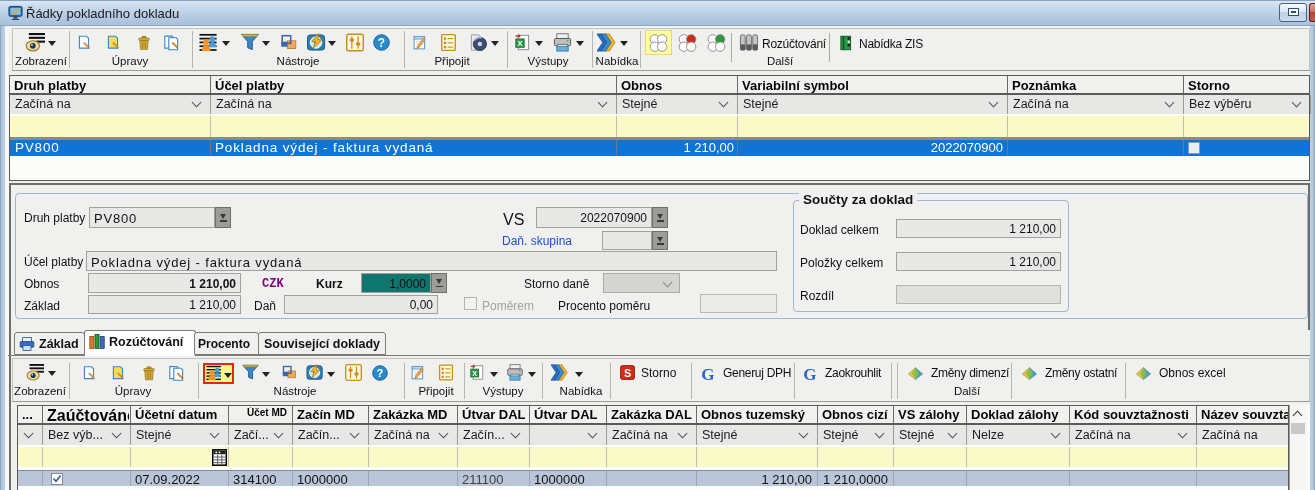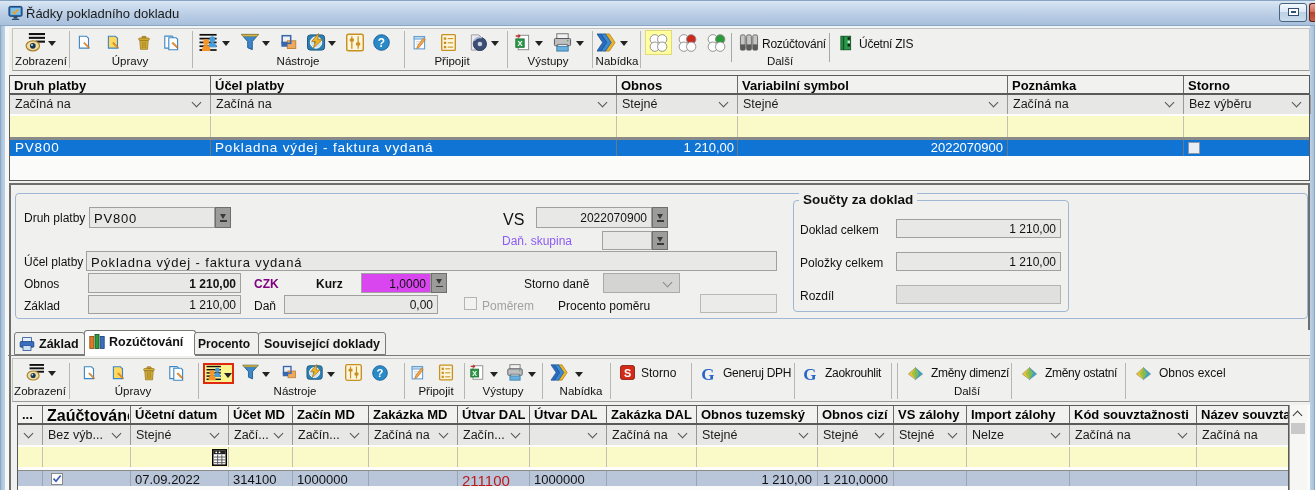--- a/index.html
+++ b/index.html
@@ -169,21 +169,21 @@
   </svg>
 <div style="position:absolute;left:762px;top:37px;font-size:12px;font-weight:normal;color:#111;white-space:nowrap;letter-spacing:-0.25px;">Rozúčtování</div>
 <div style="position:absolute;left:829px;top:33px;width:1px;height:29px;background:#a8a8a4;"></div>
 <svg style="position:absolute;left:839px;top:34px" width="15" height="18" viewBox="0 0 20 20">
     <rect x="2.5" y="1" width="13" height="18" fill="#2a9a4a" stroke="#0f5424" stroke-width="1.2"></rect>
     <rect x="5" y="1" width="2" height="18" fill="#0f5424"></rect>
     <rect x="11.5" y="2.5" width="3" height="3" fill="#111"></rect>
     <rect x="11.5" y="7" width="3" height="3" fill="#cfe8d4"></rect>
     <rect x="11.5" y="11.5" width="3" height="3" fill="#111"></rect>
   </svg>
-<div style="position:absolute;left:859px;top:37px;font-size:12px;font-weight:normal;color:#111;white-space:nowrap;letter-spacing:-0.25px;">Účetní ZIS</div>
+<div style="position:absolute;left:859px;top:37px;font-size:12px;font-weight:normal;color:#111;white-space:nowrap;letter-spacing:-0.25px;">Nabídka ZIS</div>
 <div style="position:absolute;left:-19px;top:55px;width:120px;text-align:center;font-size:11.5px;font-weight:normal;color:#111;white-space:nowrap;">Zobrazení</div>
 <div style="position:absolute;left:70px;top:55px;width:120px;text-align:center;font-size:11.5px;font-weight:normal;color:#111;white-space:nowrap;">Úpravy</div>
 <div style="position:absolute;left:238px;top:55px;width:120px;text-align:center;font-size:11.5px;font-weight:normal;color:#111;white-space:nowrap;">Nástroje</div>
 <div style="position:absolute;left:392px;top:55px;width:120px;text-align:center;font-size:11.5px;font-weight:normal;color:#111;white-space:nowrap;">Připojit</div>
 <div style="position:absolute;left:488px;top:55px;width:120px;text-align:center;font-size:11.5px;font-weight:normal;color:#111;white-space:nowrap;">Výstupy</div>
 <div style="position:absolute;left:557px;top:55px;width:120px;text-align:center;font-size:11.5px;font-weight:normal;color:#111;white-space:nowrap;">Nabídka</div>
 <div style="position:absolute;left:720px;top:55px;width:120px;text-align:center;font-size:11.5px;font-weight:normal;color:#111;white-space:nowrap;">Další</div>
 <div style="position:absolute;left:9px;top:75px;width:1301px;height:106px;background:#fbfbfa;border:1px solid #5a5a58;"></div>
 <div style="position:absolute;left:10px;top:76px;width:1299px;height:19px;background:#f1f1ef;border-bottom:2px solid #5a5a58;"></div>
 <div style="position:absolute;left:14px;top:78px;font-size:13px;font-weight:bold;color:#050505;white-space:nowrap;">Druh platby</div>
@@ -246,36 +246,36 @@
 <div style="position:absolute;left:215px;top:207px;width:16px;height:21px;background:#9c9c9a;border:1px solid #6e6e6c;"></div>
 <div style="position:absolute;left:219.5px;top:213.5px;width:0;height:0;border-left:3.5px solid transparent;border-right:3.5px solid transparent;border-top:5px solid #3a3a38;"></div>
 <div style="position:absolute;left:219.5px;top:220.0px;width:7px;height:1.6px;background:#3a3a38;"></div>
 <div style="position:absolute;left:503px;top:211px;font-size:16px;font-weight:normal;color:#111;white-space:nowrap;">VS</div>
 <div style="position:absolute;left:536px;top:207px;width:116px;height:21px;background:#e8e8e6;border:1px solid #a0a09e;">
     <div style="position:absolute;right:4px;top:3.0px;font-size:12px;font-weight:normal;color:#111;white-space:nowrap;">2022070900</div>
   </div>
 <div style="position:absolute;left:652px;top:207px;width:16px;height:21px;background:#9c9c9a;border:1px solid #6e6e6c;"></div>
 <div style="position:absolute;left:656.5px;top:213.5px;width:0;height:0;border-left:3.5px solid transparent;border-right:3.5px solid transparent;border-top:5px solid #3a3a38;"></div>
 <div style="position:absolute;left:656.5px;top:220.0px;width:7px;height:1.6px;background:#3a3a38;"></div>
-<div style="position:absolute;left:502px;top:234px;font-size:12px;font-weight:normal;color:#8b5cf6;white-space:nowrap;">Daň. skupina</div>
+<div style="position:absolute;left:502px;top:234px;font-size:12px;font-weight:normal;color:#1d4ed8;white-space:nowrap;">Daň. skupina</div>
 <div style="position:absolute;left:602px;top:231px;width:50px;height:19px;background:#e8e8e6;border:1px solid #a0a09e;"></div>
 <div style="position:absolute;left:652px;top:231px;width:16px;height:19px;background:#9c9c9a;border:1px solid #6e6e6c;"></div>
 <div style="position:absolute;left:656.5px;top:236.5px;width:0;height:0;border-left:3.5px solid transparent;border-right:3.5px solid transparent;border-top:5px solid #3a3a38;"></div>
 <div style="position:absolute;left:656.5px;top:243.0px;width:7px;height:1.6px;background:#3a3a38;"></div>
 <div style="position:absolute;left:24px;top:255px;font-size:12px;font-weight:normal;color:#111;white-space:nowrap;">Účel platby</div>
 <div style="position:absolute;left:86px;top:251px;width:691px;height:20px;background:#e8e8e6;border:1px solid #a0a09e;">
     <div style="position:absolute;left:4px;top:2.5px;font-size:12px;font-weight:normal;color:#111;white-space:nowrap;"><span style="letter-spacing:0.85px;font-size:13px;">Pokladna výdej - faktura vydaná</span></div>
   </div>
 <div style="position:absolute;left:24px;top:277px;font-size:12px;font-weight:normal;color:#111;white-space:nowrap;">Obnos</div>
 <div style="position:absolute;left:88px;top:273px;width:153px;height:20px;background:#e8e8e6;border:1px solid #a0a09e;">
     <div style="position:absolute;right:4px;top:2.5px;font-size:12px;font-weight:bold;color:#111;white-space:nowrap;">1 210,00</div>
   </div>
-<div style="position:absolute;left:254px;top:277px;font-size:12px;font-weight:bold;color:#800080;white-space:nowrap;">CZK</div>
+<div style="position:absolute;left:262px;top:277px;font-size:12px;font-weight:bold;color:#800080;white-space:nowrap;font-family:Liberation Mono, monospace;">CZK</div>
 <div style="position:absolute;left:316px;top:277px;font-size:12px;font-weight:bold;color:#111;white-space:nowrap;">Kurz</div>
-<div style="position:absolute;left:361px;top:273px;width:70px;height:20px;background:#d946ef;border:1px solid #a0a09e;">
+<div style="position:absolute;left:361px;top:273px;width:70px;height:20px;background:#0f766e;border:1px solid #a0a09e;">
     <div style="position:absolute;right:4px;top:2.5px;font-size:12px;font-weight:normal;color:#111;white-space:nowrap;">1,0000</div>
   </div>
 <div style="position:absolute;left:431px;top:273px;width:16px;height:20px;background:#9c9c9a;border:1px solid #6e6e6c;"></div>
 <div style="position:absolute;left:435.5px;top:279.0px;width:0;height:0;border-left:3.5px solid transparent;border-right:3.5px solid transparent;border-top:5px solid #3a3a38;"></div>
 <div style="position:absolute;left:435.5px;top:285.5px;width:7px;height:1.6px;background:#3a3a38;"></div>
 <div style="position:absolute;left:524px;top:277px;font-size:12px;font-weight:normal;color:#111;white-space:nowrap;">Storno daně</div>
 <div style="position:absolute;left:603px;top:273px;width:77px;height:20px;background:#d4d4d2;border:1px solid #aaaaa8;"></div>
 <div style="position:absolute;left:664px;top:279px;width:7px;height:7px;border-right:1.7px solid #8a8a88;border-bottom:1.7px solid #8a8a88;transform:rotate(45deg);transform-origin:center;"></div>
 <div style="position:absolute;left:24px;top:299px;font-size:12px;font-weight:normal;color:#111;white-space:nowrap;">Základ</div>
 <div style="position:absolute;left:88px;top:295px;width:153px;height:19px;background:#e8e8e6;border:1px solid #a0a09e;">
@@ -480,39 +480,39 @@
 <div style="position:absolute;left:521px;top:385px;width:120px;text-align:center;font-size:11.5px;font-weight:normal;color:#111;white-space:nowrap;">Nabídka</div>
 <div style="position:absolute;left:907px;top:385px;width:120px;text-align:center;font-size:11.5px;font-weight:normal;color:#111;white-space:nowrap;">Další</div>
 <div style="position:absolute;left:17px;top:405px;width:1272px;height:85px;background:#fbfbfa;border:1px solid #5a5a58;border-bottom:none;"></div>
 <div style="position:absolute;left:18px;top:406px;width:1270px;height:19px;background:#f1f1ef;border-bottom:2px solid #5a5a58;"></div>
 <div style="position:absolute;left:22px;top:407px;width:19px;overflow:hidden;font-size:13px;font-weight:bold;color:#050505;white-space:nowrap;">...</div>
 <div style="position:absolute;left:42px;top:406px;width:1px;height:17px;background:#6a6a68;"></div>
 <div style="position:absolute;left:47px;top:407px;width:82px;overflow:hidden;font-size:16px;font-weight:bold;color:#050505;white-space:nowrap;">Zaúčtováno</div>
 <div style="position:absolute;left:130px;top:406px;width:1px;height:17px;background:#6a6a68;"></div>
 <div style="position:absolute;left:135px;top:407px;width:92px;overflow:hidden;font-size:13px;font-weight:bold;color:#050505;white-space:nowrap;">Účetní datum</div>
 <div style="position:absolute;left:228px;top:406px;width:1px;height:17px;background:#6a6a68;"></div>
-<div style="position:absolute;left:233px;top:407px;width:58px;overflow:hidden;font-size:13px;font-weight:bold;color:#050505;white-space:nowrap;">Účet MD</div>
+<div style="position:absolute;left:247px;top:407px;width:58px;overflow:hidden;font-size:10px;font-weight:bold;color:#050505;white-space:nowrap;">Účet MD</div>
 <div style="position:absolute;left:292px;top:406px;width:1px;height:17px;background:#6a6a68;"></div>
 <div style="position:absolute;left:297px;top:407px;width:70px;overflow:hidden;font-size:13px;font-weight:bold;color:#050505;white-space:nowrap;">Začín MD</div>
 <div style="position:absolute;left:368px;top:406px;width:1px;height:17px;background:#6a6a68;"></div>
 <div style="position:absolute;left:373px;top:407px;width:83px;overflow:hidden;font-size:13px;font-weight:bold;color:#050505;white-space:nowrap;">Zakázka MD</div>
 <div style="position:absolute;left:457px;top:406px;width:1px;height:17px;background:#6a6a68;"></div>
 <div style="position:absolute;left:462px;top:407px;width:66px;overflow:hidden;font-size:13px;font-weight:bold;color:#050505;white-space:nowrap;">Útvar DAL</div>
 <div style="position:absolute;left:529px;top:406px;width:1px;height:17px;background:#6a6a68;"></div>
 <div style="position:absolute;left:534px;top:407px;width:71px;overflow:hidden;font-size:13px;font-weight:bold;color:#050505;white-space:nowrap;">Útvar DAL</div>
 <div style="position:absolute;left:606px;top:406px;width:1px;height:17px;background:#6a6a68;"></div>
 <div style="position:absolute;left:611px;top:407px;width:84px;overflow:hidden;font-size:13px;font-weight:bold;color:#050505;white-space:nowrap;">Zakázka DAL</div>
 <div style="position:absolute;left:696px;top:406px;width:1px;height:17px;background:#6a6a68;"></div>
 <div style="position:absolute;left:701px;top:407px;width:115px;overflow:hidden;font-size:13px;font-weight:bold;color:#050505;white-space:nowrap;">Obnos tuzemský</div>
 <div style="position:absolute;left:817px;top:406px;width:1px;height:17px;background:#6a6a68;"></div>
 <div style="position:absolute;left:822px;top:407px;width:70px;overflow:hidden;font-size:13px;font-weight:bold;color:#050505;white-space:nowrap;">Obnos cizí</div>
 <div style="position:absolute;left:893px;top:406px;width:1px;height:17px;background:#6a6a68;"></div>
 <div style="position:absolute;left:898px;top:407px;width:67px;overflow:hidden;font-size:13px;font-weight:bold;color:#050505;white-space:nowrap;">VS zálohy</div>
 <div style="position:absolute;left:966px;top:406px;width:1px;height:17px;background:#6a6a68;"></div>
-<div style="position:absolute;left:971px;top:407px;width:97px;overflow:hidden;font-size:13px;font-weight:bold;color:#050505;white-space:nowrap;">Import zálohy</div>
+<div style="position:absolute;left:971px;top:407px;width:97px;overflow:hidden;font-size:13px;font-weight:bold;color:#050505;white-space:nowrap;">Doklad zálohy</div>
 <div style="position:absolute;left:1069px;top:406px;width:1px;height:17px;background:#6a6a68;"></div>
 <div style="position:absolute;left:1074px;top:407px;width:121px;overflow:hidden;font-size:13px;font-weight:bold;color:#050505;white-space:nowrap;">Kód souvztažnosti</div>
 <div style="position:absolute;left:1196px;top:406px;width:1px;height:17px;background:#6a6a68;"></div>
 <div style="position:absolute;left:1201px;top:407px;width:87px;overflow:hidden;font-size:13px;font-weight:bold;color:#050505;white-space:nowrap;">Název souvztažnosti</div>
 <div style="position:absolute;left:18px;top:425px;width:1270px;height:20px;background:#e7e7e5;"></div>
 <div style="position:absolute;left:25px;top:430px;width:7px;height:7px;border-right:1.7px solid #555;border-bottom:1.7px solid #555;transform:rotate(45deg);transform-origin:center;"></div>
 <div style="position:absolute;left:42px;top:425px;width:1px;height:20px;background:#9a9a96;"></div>
 <div style="position:absolute;left:48px;top:428px;width:80px;overflow:hidden;font-size:12.5px;color:#1a1a1a;white-space:nowrap;">Bez výb...</div>
 <div style="position:absolute;left:113px;top:430px;width:7px;height:7px;border-right:1.7px solid #555;border-bottom:1.7px solid #555;transform:rotate(45deg);transform-origin:center;"></div>
 <div style="position:absolute;left:130px;top:425px;width:1px;height:20px;background:#9a9a96;"></div>
@@ -599,20 +599,20 @@
 <div style="position:absolute;left:1069px;top:471px;width:1px;height:14.5px;background:#9aa4b4;"></div>
 <div style="position:absolute;left:1196px;top:471px;width:1px;height:14.5px;background:#9aa4b4;"></div>
 <div style="position:absolute;left:51px;top:473px;width:12px;height:12px;background:#fcfcfc;border:1px solid #8a8a88;">
     <svg width="10" height="10" viewBox="0 0 10 10" style="display:block">
       <path d="M1.5,4.6 L4,7.2 L8.6,1.6" stroke="#3858b8" stroke-width="1.6" fill="none"></path>
     </svg>
   </div>
 <div style="position:absolute;left:135px;top:472px;font-size:13px;font-weight:normal;color:#111;white-space:nowrap;">07.09.2022</div>
 <div style="position:absolute;left:233px;top:472px;font-size:13px;font-weight:normal;color:#111;white-space:nowrap;">314100</div>
 <div style="position:absolute;left:297px;top:472px;font-size:13px;font-weight:normal;color:#111;white-space:nowrap;">1000000</div>
-<div style="position:absolute;left:462px;top:472px;font-size:15px;font-weight:normal;color:#b91c1c;white-space:nowrap;">211100</div>
+<div style="position:absolute;left:462px;top:472px;font-size:13px;font-weight:normal;color:#404040;white-space:nowrap;">211100</div>
 <div style="position:absolute;left:534px;top:472px;font-size:13px;font-weight:normal;color:#111;white-space:nowrap;">1000000</div>
 <div style="position:absolute;right:503px;top:472px;font-size:13px;font-weight:normal;color:#111;white-space:nowrap;">1 210,00</div>
 <div style="position:absolute;right:427px;top:472px;font-size:13px;font-weight:normal;color:#111;white-space:nowrap;">1 210,0000</div>
 <div style="position:absolute;left:18px;top:485.5px;width:1270px;height:4.5px;background:#fbfbfa;"></div>
 <div style="position:absolute;left:1289px;top:405px;width:18px;height:85px;background:#f6f6f4;border-left:1px solid #9a9a96;"></div>
 <div style="position:absolute;left:1294px;top:412px;width:7px;height:7px;border-right:1.7px solid #3a3a3a;border-bottom:1.7px solid #3a3a3a;transform:rotate(225deg);"></div>
 <div style="position:absolute;left:1291px;top:423px;width:14px;height:11px;background:#c9c9c9;"></div>
 <div style="position:absolute;left:1307px;top:405px;width:3px;height:85px;background:#fbfbfa;"></div>
 </body></html>

